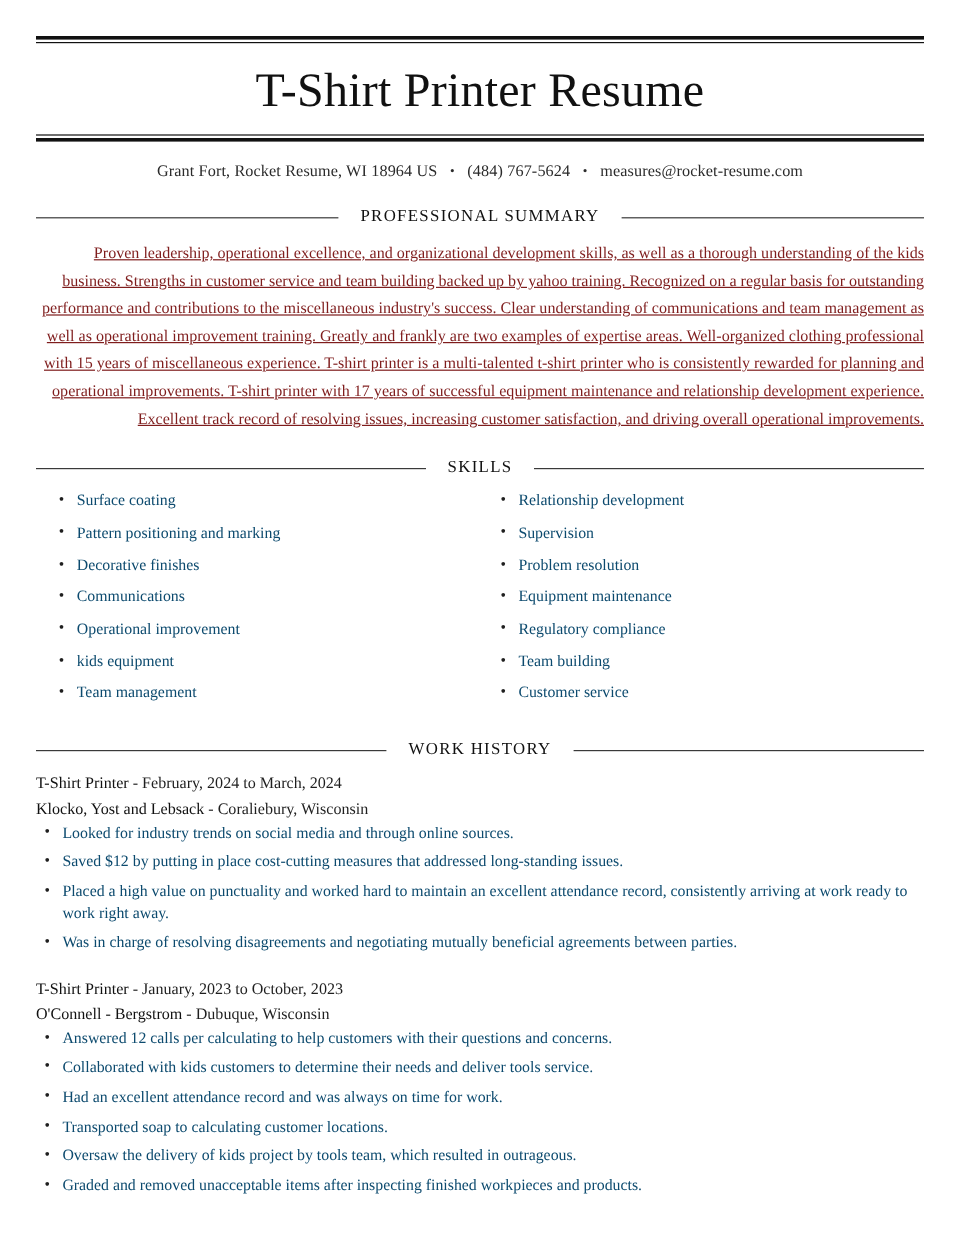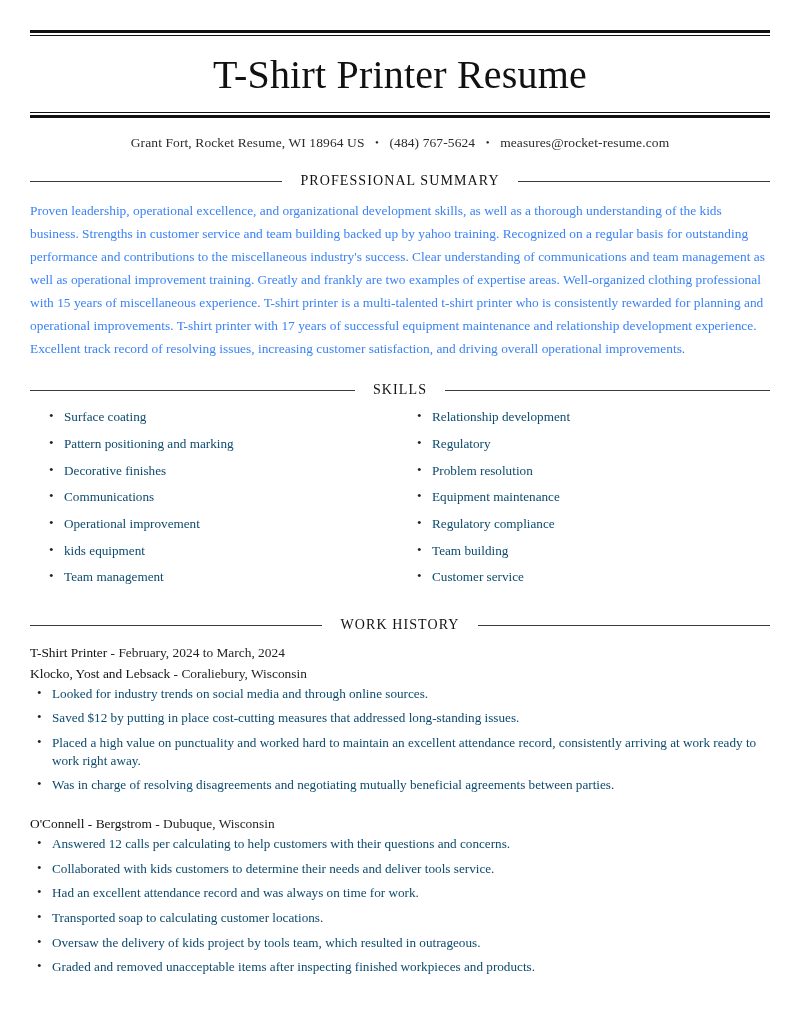--- a/index.html
+++ b/index.html
@@ -78,23 +78,24 @@
     font-size: 14px;
     letter-spacing: 1.1px;
     color: #111;
     white-space: nowrap;
   }
 
   
   .summary-text {
     font-size: 13.4px;
     line-height: 1.72;
-    text-align: left;
-    color: #3b82f6;
+    text-align: right;
+    color: #7f1d1d;
     margin: 0;
+    text-decoration: underline;
   }
 
   
   .skills-wrap {
     display: flex;
     gap: 0;
     margin-top: 6px;
   }
   .skills-col {
     width: 50%;
@@ -186,21 +187,21 @@
         <li>Decorative finishes</li>
         <li>Communications</li>
         <li>Operational improvement</li>
         <li>kids equipment</li>
         <li>Team management</li>
       </ul>
     </div>
     <div class="skills-col right">
       <ul class="bullets">
         <li>Relationship development</li>
-        <li>Regulatory</li>
+        <li>Supervision</li>
         <li>Problem resolution</li>
         <li>Equipment maintenance</li>
         <li>Regulatory compliance</li>
         <li>Team building</li>
         <li>Customer service</li>
       </ul>
     </div>
   </div>
 
   <div class="section-head">
@@ -218,20 +219,23 @@
     </div>
     <ul class="bullets job-bullets">
       <li>Looked for industry trends on social media and through online sources.</li>
       <li>Saved $12 by putting in place cost-cutting measures that addressed long-standing issues.</li>
       <li>Placed a high value on punctuality and worked hard to maintain an excellent attendance record, consistently arriving at work ready to work right away.</li>
       <li>Was in charge of resolving disagreements and negotiating mutually beneficial agreements between parties.</li>
     </ul>
   </div>
 
   <div class="job">
+    <div class="entry-line">
+      <span class="strong">T-Shirt Printer</span><span> - </span><span>January, 2023 to October, 2023</span>
+    </div>
     <div class="entry-line">
       <span class="strong">O'Connell - Bergstrom</span><span> - </span><span>Dubuque, Wisconsin</span>
     </div>
     <ul class="bullets job-bullets">
       <li>Answered 12 calls per calculating to help customers with their questions and concerns.</li>
       <li>Collaborated with kids customers to determine their needs and deliver tools service.</li>
       <li>Had an excellent attendance record and was always on time for work.</li>
       <li>Transported soap to calculating customer locations.</li>
       <li>Oversaw the delivery of kids project by tools team, which resulted in outrageous.</li>
       <li>Graded and removed unacceptable items after inspecting finished workpieces and products.</li>

